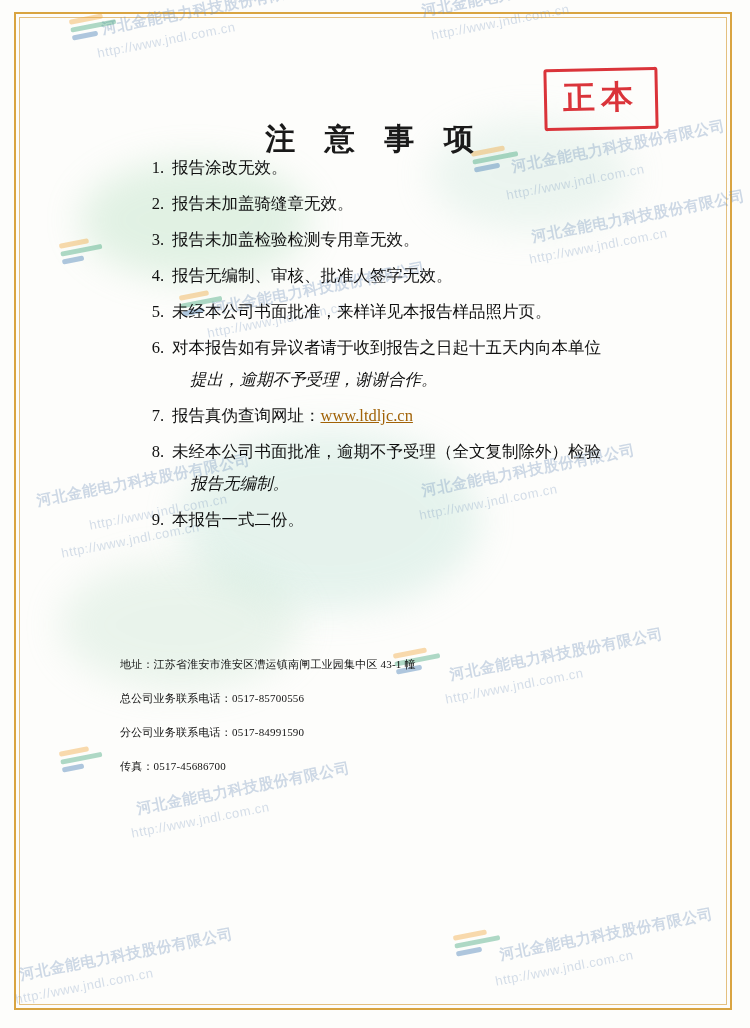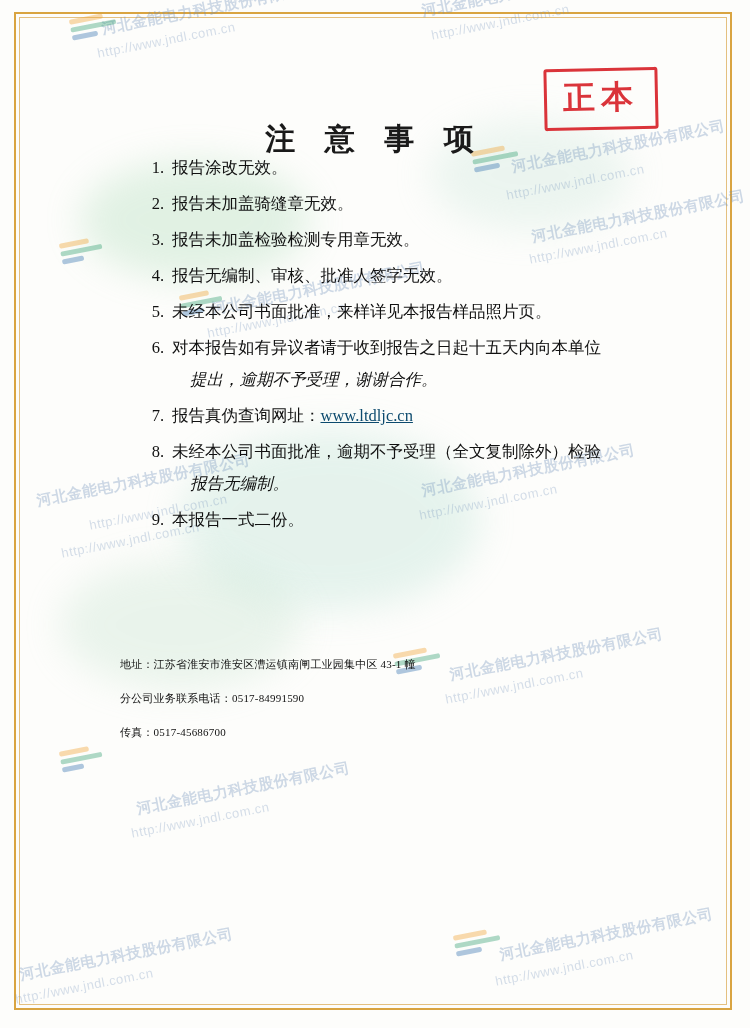--- a/index.html
+++ b/index.html
@@ -150,21 +150,21 @@
   .note .txt {
     flex: 1 1 auto;
   }
   .note .txt .l2 {
     display: block;
     margin-top: 13px;
     padding-left: 18px;
     font-style: italic;
   }
   .note a.link {
-    color: #0c4a6e;
+    color: #a16207;
     text-decoration: underline;
     font-family: "Liberation Serif", serif;
   }
 
   .footer {
     position: absolute;
     left: 120px;
     top: 655px;
     width: 560px;
     color: #111;
@@ -313,18 +313,19 @@
 
       <div class="note">
         <span class="num">9.</span>
         <span class="txt">本报告一式二份。</span>
       </div>
 
     </div>
 
     <div class="footer">
       <div class="line">地址：江苏省淮安市淮安区漕运镇南闸工业园集中区 43-1 幢</div>
+      <div class="line">总公司业务联系电话：0517-85700556</div>
       <div class="line">分公司业务联系电话：0517-84991590</div>
       <div class="line">传真：0517-45686700</div>
     </div>
 
   </div>
 </div>
 
 </body></html>

